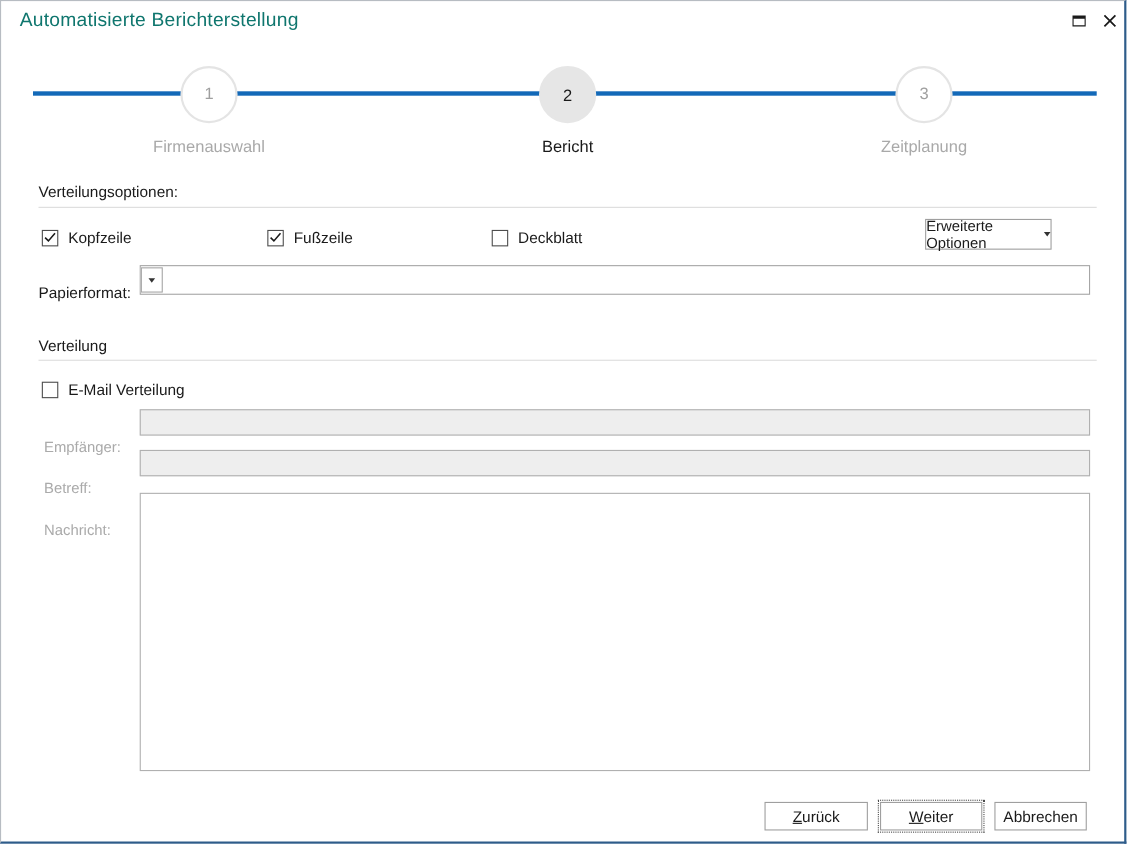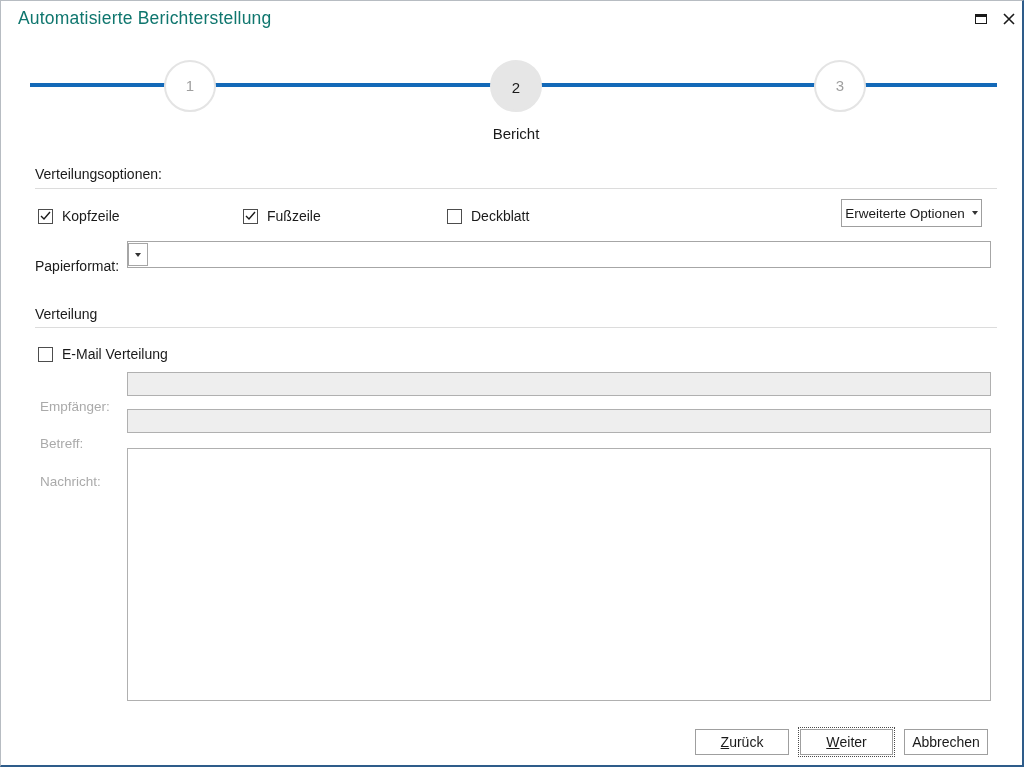--- a/index.html
+++ b/index.html
@@ -41,21 +41,21 @@
   .checkbox { position:absolute; display:flex; align-items:center; gap:9px; font-size:14px; color:#1a1a1a; cursor:default; }
   .box { width:15px; height:15px; border:1px solid #4d4d4d; background:#fff; display:flex; align-items:center; justify-content:center; flex:0 0 auto; }
   .box svg { display:none; }
   .box.checked svg { display:block; }
 
   
   .btn { position:absolute; background:#fff; border:1px solid #9f9f9f; font-size:14px; color:#1a1a1a;
          display:flex; align-items:center; justify-content:center; font-family:inherit; cursor:default; }
   .btn.focused { outline:1px dotted #4a4a4a; outline-offset:1px; }
 
-  .adv-btn { left:841px; top:199px; width:141px; height:28px; gap:7px; font-size:13.5px; }
+  .adv-btn { left:841px; top:199px; width:115px; height:28px; gap:7px; font-size:13.5px; }
   .caret { width:0; height:0; border-left:3.5px solid transparent; border-right:3.5px solid transparent; border-top:4px solid #333; }
 
   
   .field-label { position:absolute; font-size:14px; color:#1a1a1a; }
   .combo { position:absolute; left:127px; top:241px; width:864px; height:27px; border:1px solid #a6a6a6; background:#fff;
            display:flex; align-items:center; }
   .combo-value { flex:1; padding-left:7px; font-size:13.5px; color:#1a1a1a; }
   .combo-btn { width:20px; height:23px; margin-right:1px; border:1px solid #a6a6a6; background:#fff;
                display:flex; align-items:center; justify-content:center; flex:0 0 auto; }
 
@@ -84,27 +84,29 @@
   <div class="win-btn close">
     <svg width="12" height="12" viewBox="0 0 12 12">
       <path d="M1 1 L11 11 M11 1 L1 11" stroke="#1a1a1a" stroke-width="1.6" fill="none"></path>
     </svg>
   </div>
 
   <div class="progress-line"></div>
 
   <div class="step step-1">
     <div class="circle">1</div>
+    <div class="step-label">Firmenauswahl</div>
   </div>
   <div class="step step-2 active">
     <div class="circle">2</div>
     <div class="step-label">Bericht</div>
   </div>
   <div class="step step-3">
     <div class="circle">3</div>
+    <div class="step-label">Zeitplanung</div>
   </div>
 
   <div class="section-title" style="top:166px;">Verteilungsoptionen:</div>
   <div class="sep" style="top:188px;"></div>
 
   <div class="checkbox" style="left:38px; top:208px;">
     <span class="box checked">
       <svg width="11" height="10" viewBox="0 0 11 10">
         <path d="M1 5 L4 8 L10 1" stroke="#1a1a1a" stroke-width="1.4" fill="none"></path>
       </svg>

